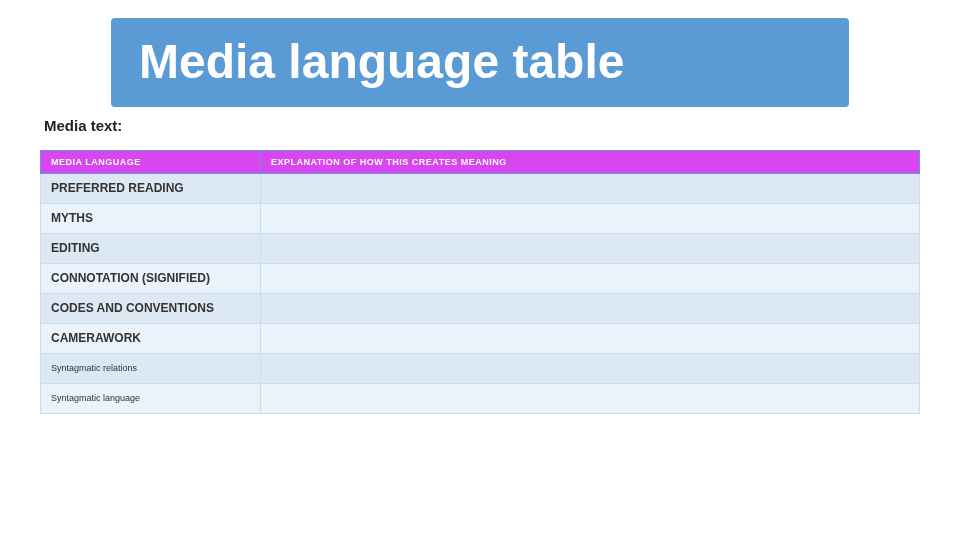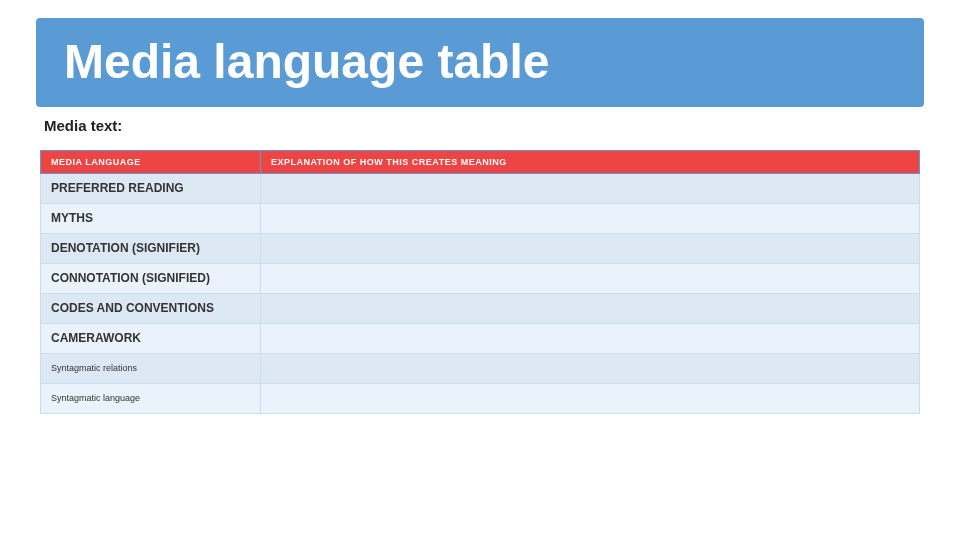--- a/index.html
+++ b/index.html
@@ -18,21 +18,21 @@
 
     .page-container {
       width: 960px;
       height: 540px;
       background: #ffffff;
       padding: 0;
     }
 
     .header-banner {
       background: #5b9bd5;
-      width: 888px;
+      width: 738px;
       margin: 18px auto 0 auto;
       padding: 18px 28px;
       border-radius: 4px;
     }
 
     .header-title {
       color: #ffffff;
       font-size: 48px;
       font-weight: bold;
       letter-spacing: 0;
@@ -53,21 +53,21 @@
       margin: 0 auto;
     }
 
     table {
       width: 100%;
       border-collapse: collapse;
       table-layout: fixed;
     }
 
     thead tr th {
-      background: #ef4444;
+      background: #d946ef;
       color: #ffffff;
       font-size: 9px;
       font-weight: bold;
       text-transform: uppercase;
       letter-spacing: 0.5px;
       padding: 6px 10px;
       text-align: left;
       border: 1px solid #5b9bd5;
     }
 
@@ -130,21 +130,21 @@
       <tbody id="table-body">
       <tr>
             <td>PREFERRED READING</td>
             <td></td>
           </tr>
           <tr>
             <td>MYTHS</td>
             <td></td>
           </tr>
           <tr>
-            <td>DENOTATION (SIGNIFIER)</td>
+            <td>EDITING</td>
             <td></td>
           </tr>
           <tr>
             <td>CONNOTATION (SIGNIFIED)</td>
             <td></td>
           </tr>
           <tr>
             <td>CODES AND CONVENTIONS</td>
             <td></td>
           </tr>

